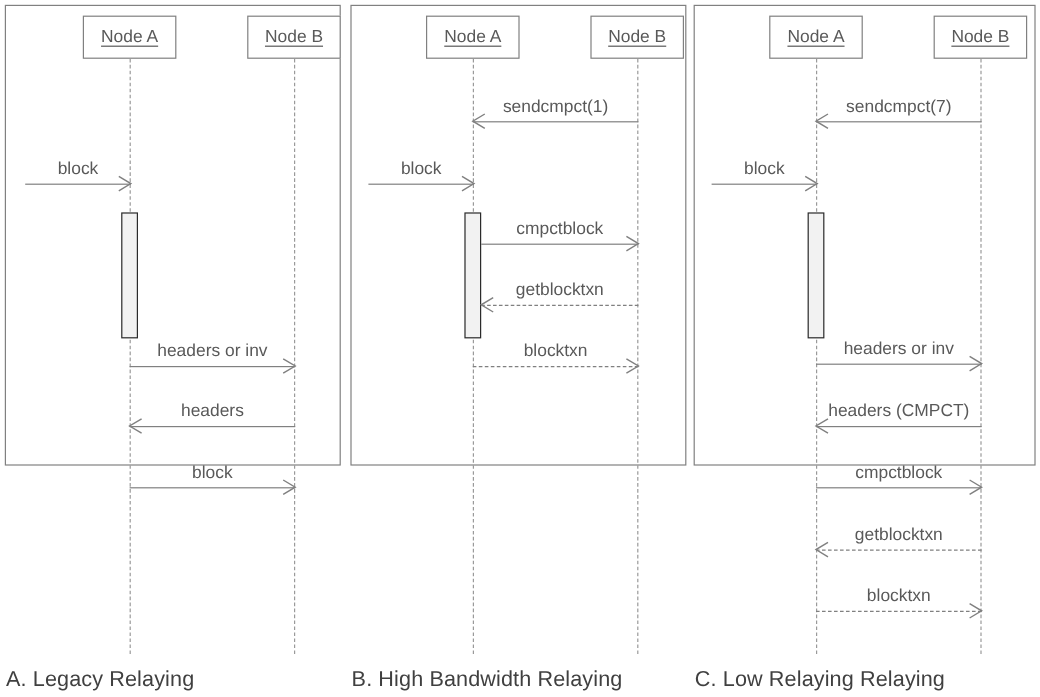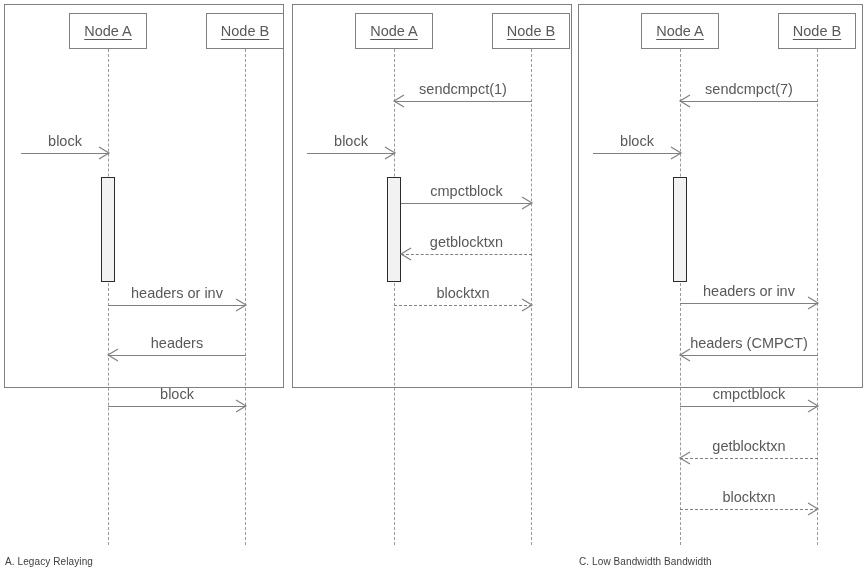--- a/index.html
+++ b/index.html
@@ -29,21 +29,21 @@
     background: #ffffff;
     box-sizing: border-box;
   }
   .panel-a { left: 4px;   width: 280px; }
   .panel-b { left: 292px; width: 280px; }
   .panel-c { left: 578px; width: 285px; }
 
   .caption {
     position: absolute;
     top: 556px;
-    font-size: 10px;
+    font-size: 18px;
     color: #404040;
     white-space: nowrap;
     letter-spacing: 0.1px;
   }
   .caption-a { left: 5px; }
   .caption-b { left: 293px; }
   .caption-c { left: 579px; }
 
   
   .actor {
@@ -320,15 +320,16 @@
       <div class="line"></div>
       <div class="head">
         <svg width="11" height="12" viewBox="0 0 11 12">
             <path d="M0 0 L10 6 L0 12" fill="none" stroke="#808080" stroke-width="1.2"></path>
           </svg>
       </div>
     </div>
   </div>
 
   <div class="caption caption-a">A. Legacy Relaying</div>
-  <div class="caption caption-c">C. Low Bandwidth Bandwidth</div>
+  <div class="caption caption-b">B. High Bandwidth Relaying</div>
+  <div class="caption caption-c">C. Low Relaying Relaying</div>
 
 </div>
 
 </body></html>

